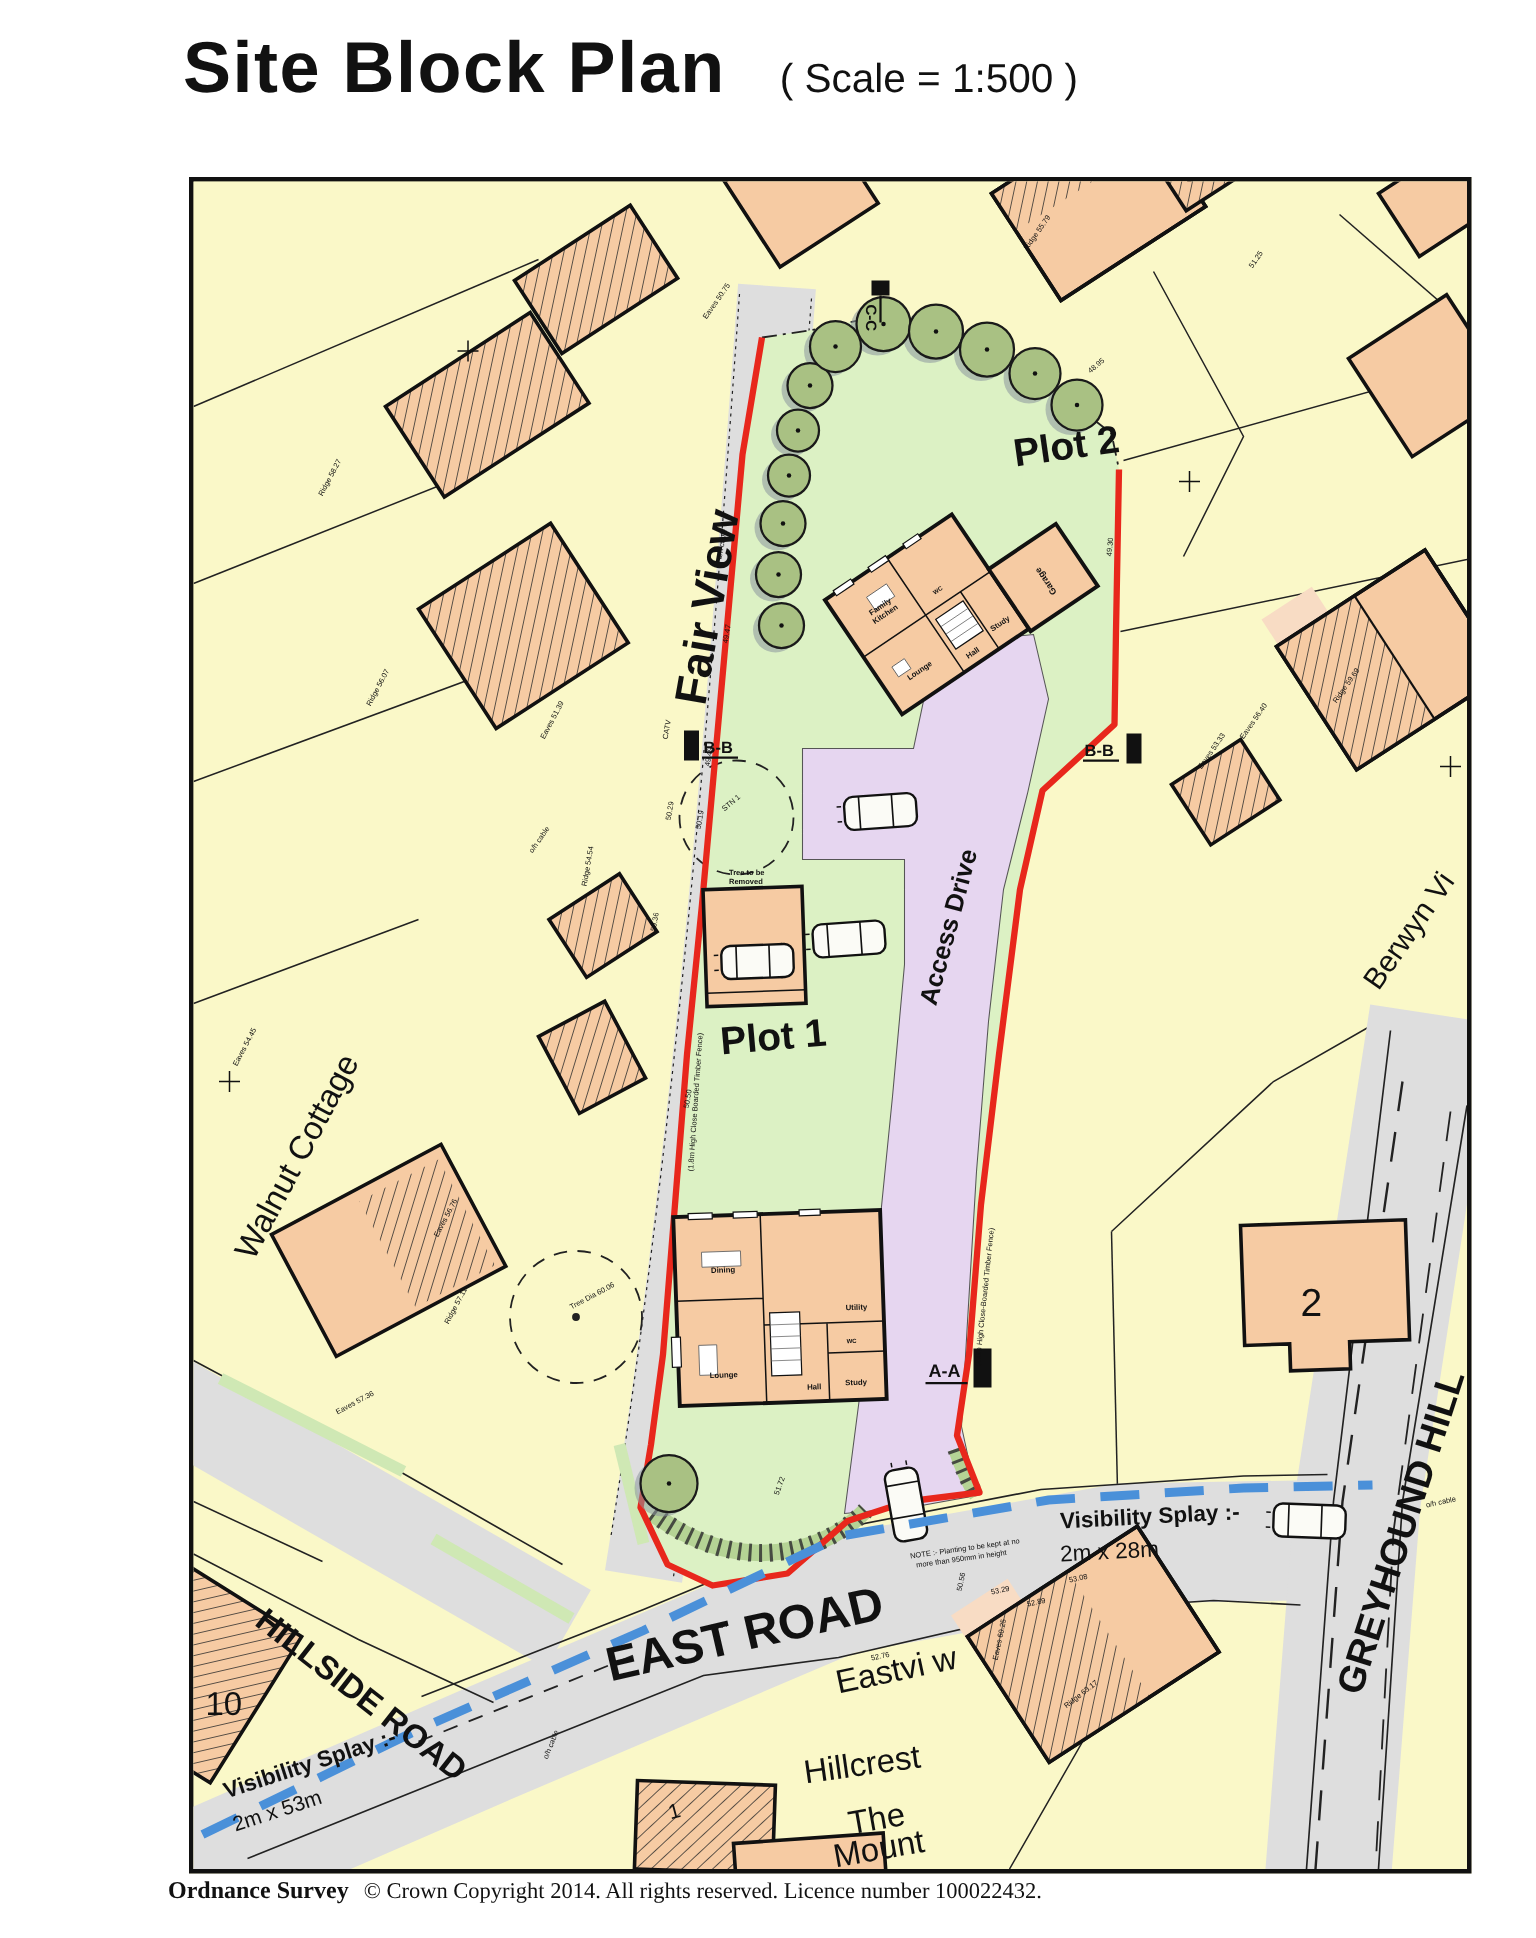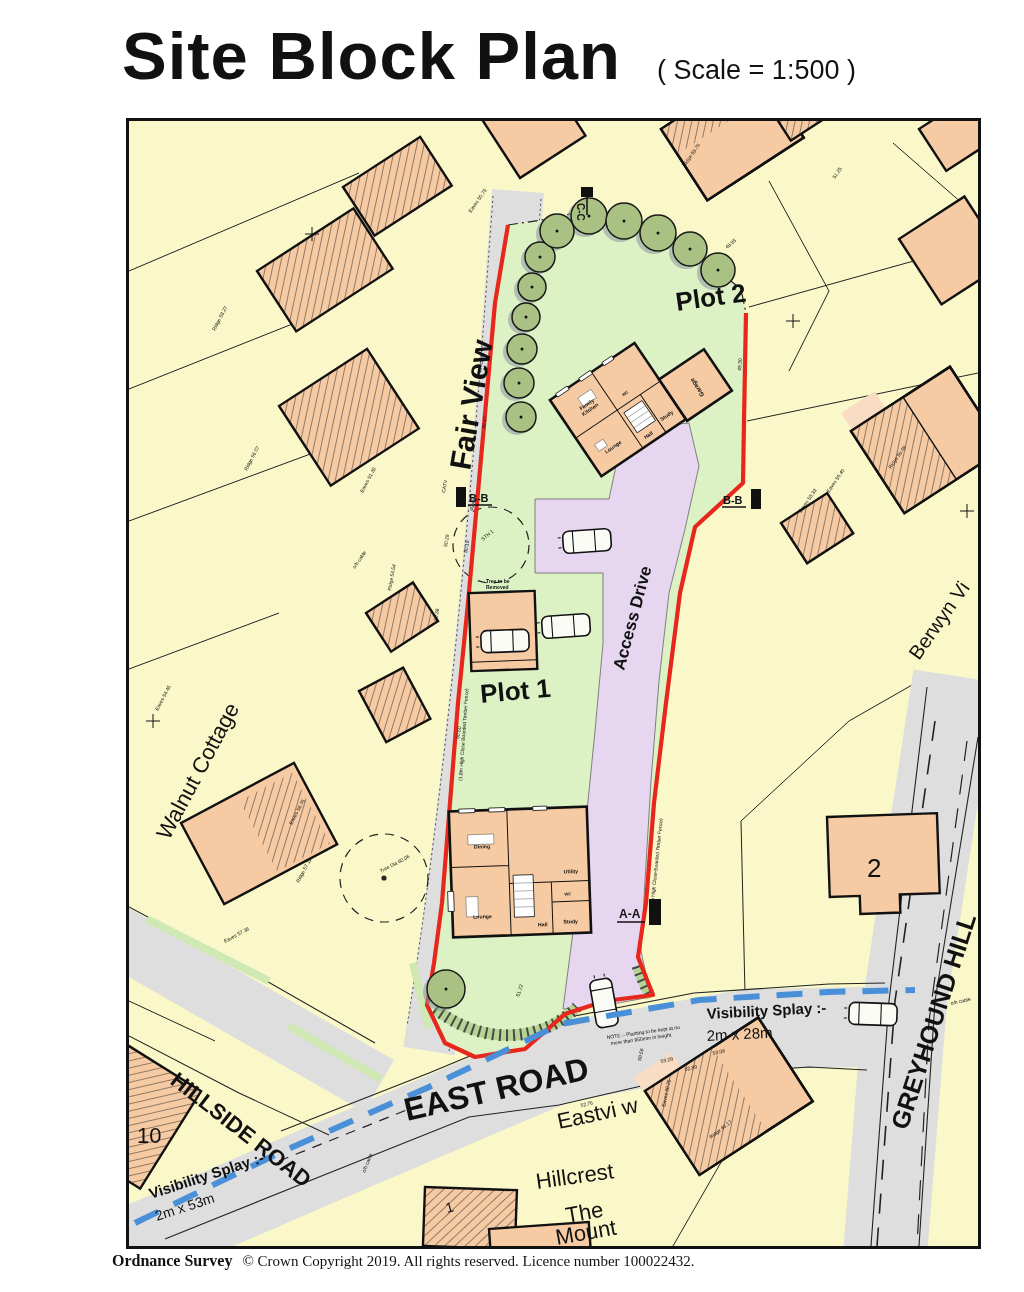--- a/index.html
+++ b/index.html
@@ -1,19 +1,19 @@
 <!DOCTYPE html>
 <html><head>
 <meta charset="utf-8">
 <style>
   html,body{margin:0;padding:0;background:#ffffff;}
   #page{position:relative;width:1024px;height:1292px;background:#ffffff;overflow:hidden;
         font-family:"Liberation Sans",sans-serif;color:#111;}
   #title-row{position:absolute;left:122px;top:22px;display:flex;align-items:baseline;}
-  #main-title{font-size:67px;font-weight:bold;letter-spacing:1px;line-height:1;margin:0;}
+  #main-title{font-size:48px;font-weight:bold;letter-spacing:1px;line-height:1;margin:0;}
   #scale-note{font-size:27px;font-weight:normal;margin-left:36px;}
   #map-frame{position:absolute;left:126px;top:118px;width:849px;height:1125px;
              border:3px solid #111;box-sizing:content-box;background:#FAF8C8;}
   #map-frame svg{display:block;}
   #footer{position:absolute;left:112px;top:1252px;font-size:15px;}
   #footer .brand{font-weight:bold;font-family:"Liberation Serif",serif;font-size:16px;text-align:center;}
   #footer .rest{font-family:"Liberation Serif",serif;margin-left:10px;}
   text{font-family:"Liberation Sans",sans-serif;fill:#111;}
   .road-label{font-weight:bold;}
   .tiny{font-size:5px;}
@@ -380,16 +380,16 @@
           <text transform="translate(234,372) rotate(-62)" font-size="5">Eaves 51.39</text>
           <text transform="translate(86,210) rotate(-62)" font-size="5">Ridge 58.27</text>
           <text transform="translate(512,940) rotate(-78)" font-size="5">50.56</text>
           <text transform="translate(612,250) rotate(-85)" font-size="5">49.30</text>
           <text transform="translate(598,128) rotate(-40)" font-size="5">48.95</text>
         </g>
   </svg>
   </div>
 
   <div id="footer">
-    <span class="brand">Ordnance Survey</span><span class="rest">© Crown Copyright 2019. All rights reserved.   Licence number 100022432.</span>
+    <span class="brand">Ordnance Survey</span><span class="rest">© Crown Copyright 2014. All rights reserved.   Licence number 100022432.</span>
   </div>
 
 </div>
 
 </body></html>

